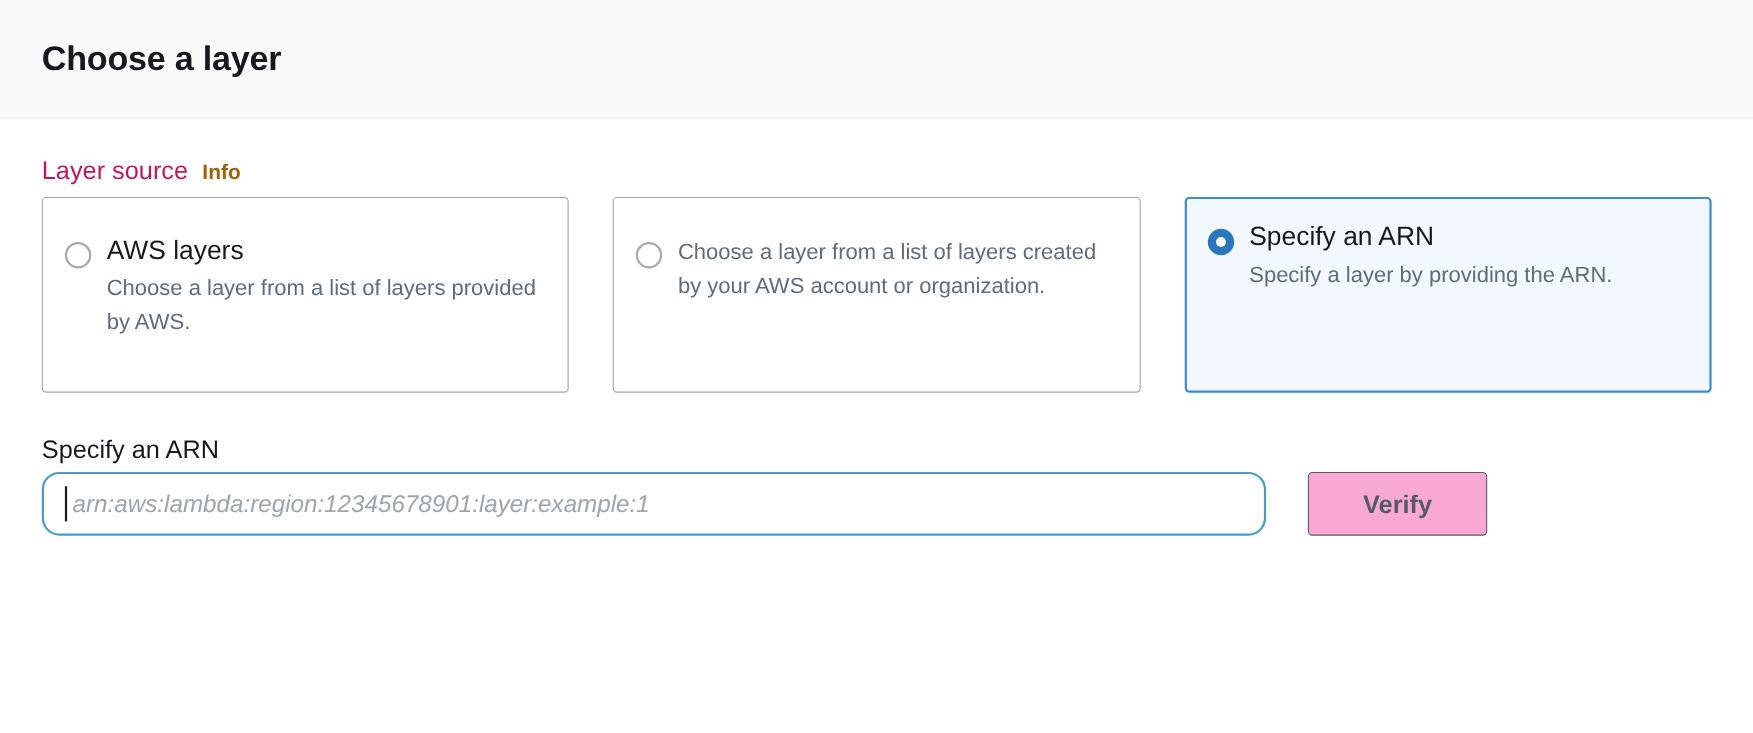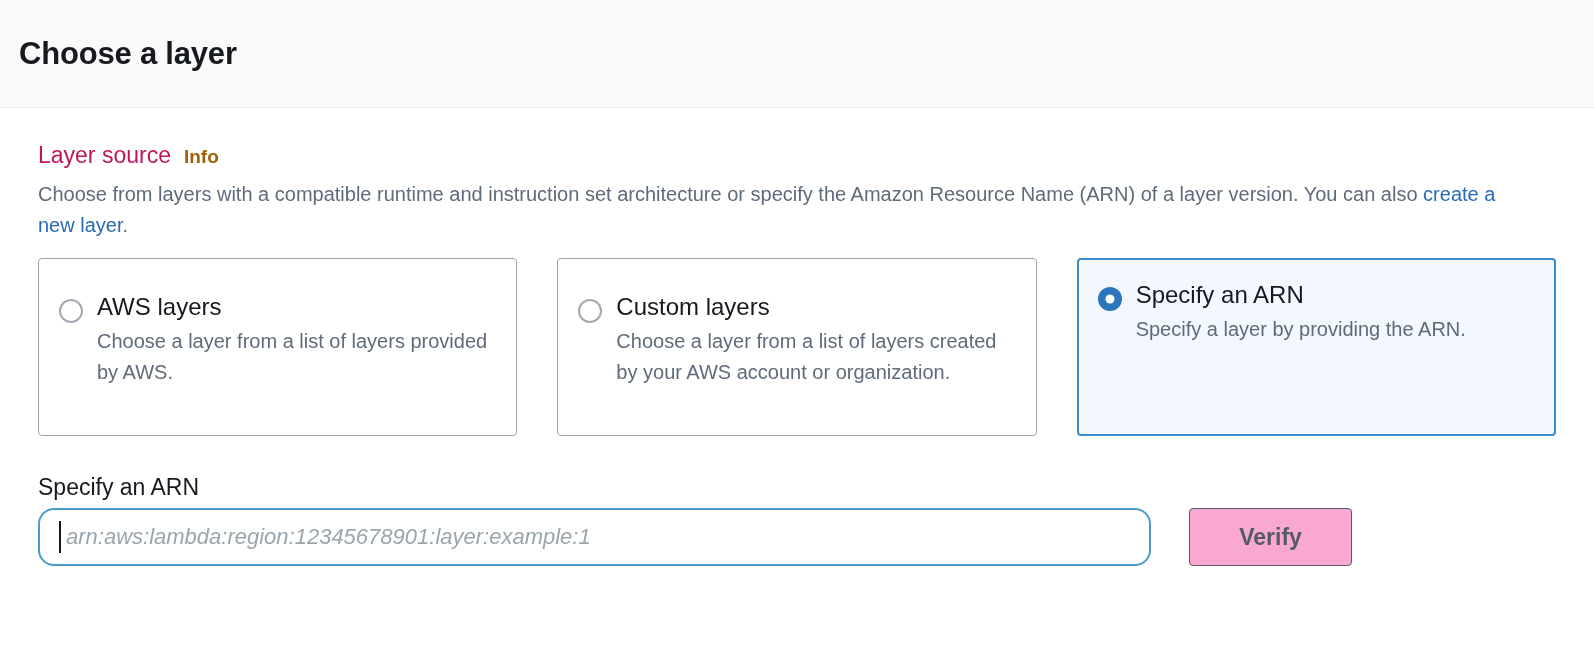--- a/index.html
+++ b/index.html
@@ -17,21 +17,21 @@
     -webkit-font-smoothing: antialiased;
   }
 
   
   .modal-header {
     height: 108px;
     background: #fafafa;
     border-bottom: 1px solid #e9ebed;
     display: flex;
     align-items: center;
-    padding: 0 19px;
+    padding: 0 38px;
   }
   .modal-title {
     font-size: 31px;
     font-weight: 700;
     letter-spacing: -0.2px;
     color: #16191f;
     margin: 0;
   }
 
   
@@ -210,36 +210,34 @@
   <h1 class="modal-title">Choose a layer</h1>
 </div>
 
 <div class="modal-body">
 
   <div class="field-label-row">
     <span class="field-label">Layer source</span>
     <a class="info-link">Info</a>
   </div>
 
-  <p class="field-description"><span>Choose from layers with a compatible runtime and instruction set architecture or specify the Amazon Resource Name (ARN) of a layer version. You can also </span><a class="inline-link">create a new layer</a><span>.</span></p>
 
   <div class="tile-row">
 
     <div class="tile">
       <span class="radio-outer"></span>
       <div class="tile-text">
         <p class="tile-title">AWS layers</p>
         <p class="tile-desc">Choose a layer from a list of layers provided by AWS.</p>
       </div>
     </div>
 
     <div class="tile">
       <span class="radio-outer"></span>
       <div class="tile-text">
-        <p class="tile-title">Custom layers</p>
         <p class="tile-desc">Choose a layer from a list of layers created by your AWS account or organization.</p>
       </div>
     </div>
 
     <div class="tile selected">
       <span class="radio-outer"></span>
       <div class="tile-text">
         <p class="tile-title">Specify an ARN</p>
         <p class="tile-desc">Specify a layer by providing the ARN.</p>
       </div>

